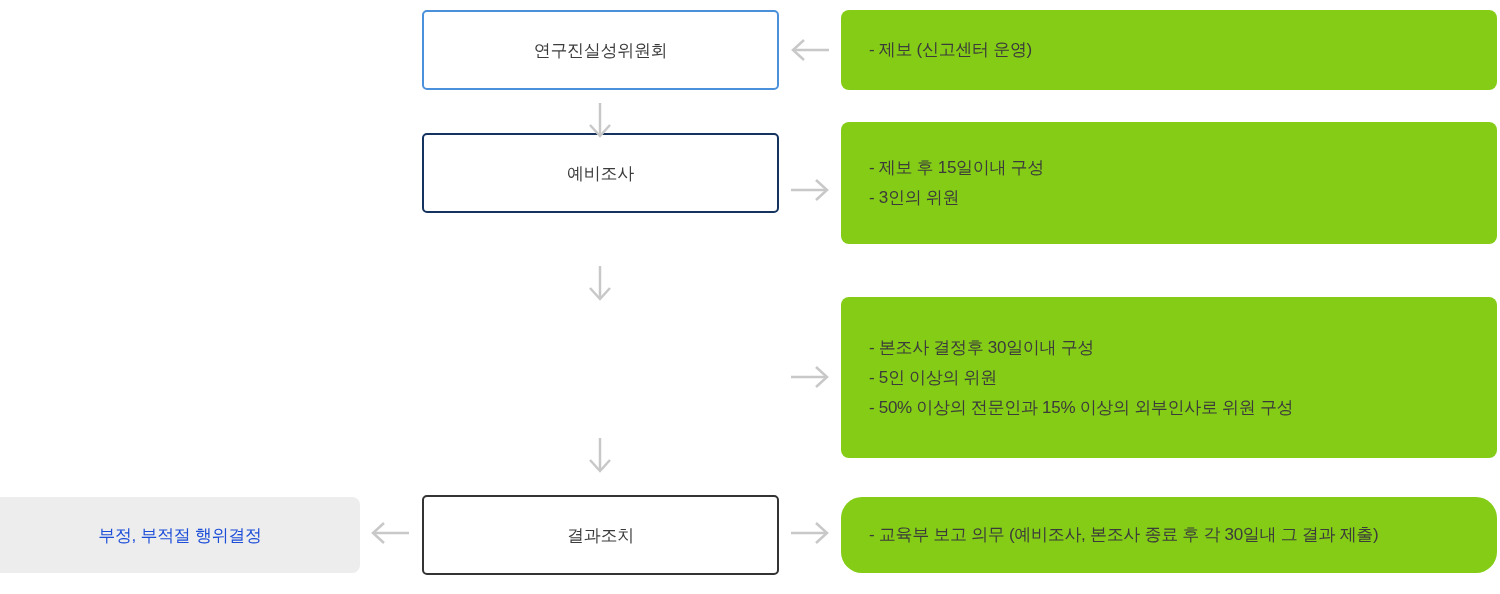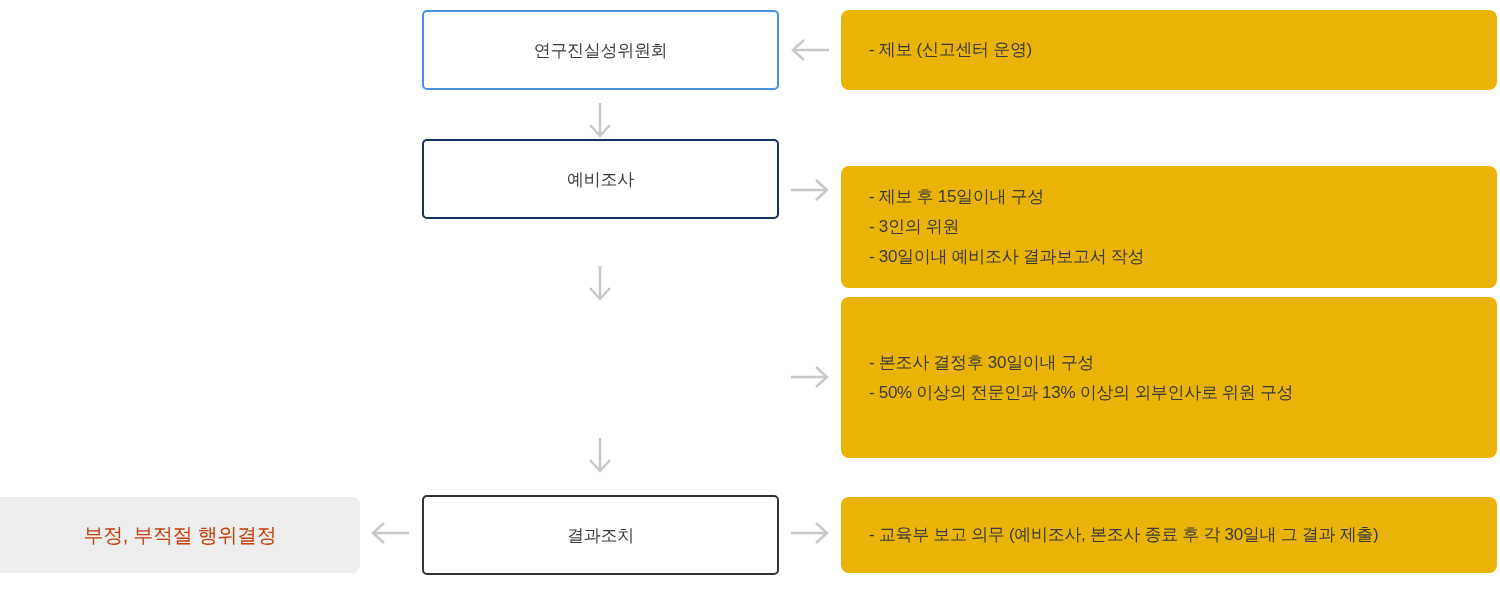--- a/index.html
+++ b/index.html
@@ -23,60 +23,60 @@
     border: 2px solid #333;
     border-radius: 5px;
     display: flex;
     align-items: center;
     justify-content: center;
     font-size: 17px;
     color: #3c3c3c;
     letter-spacing: -0.3px;
   }
   .step-1 { top: 10px;  border-color: #4a90da; }
-  .step-2 { top: 139px; border-color: #15335f; align-items: center; }
+  .step-2 { top: 133px; border-color: #15335f; align-items: center; }
   .step-3 { top: 337px; border-color: #1a6ec0; }
   .step-4 { top: 495px; border-color: #333333; text-align: right; }
 
   
   .note {
     position: absolute;
     left: 841px;
     width: 656px;
     box-sizing: border-box;
-    background: #eab308;
+    background: #84cc16;
     border-radius: 8px;
     display: flex;
     flex-direction: column;
     justify-content: center;
     padding-left: 28px;
     font-size: 17px;
     color: #3b3b3b;
     letter-spacing: -0.3px;
   }
   .note .line { line-height: 30px; }
   .note-1 { top: 10px;  height: 80px; }
-  .note-2 { top: 122px; height: 122px; margin-top: 44px; }
+  .note-2 { top: 122px; height: 122px; }
   .note-3 { top: 297px; height: 161px; }
-  .note-4 { top: 497px; height: 76px; }
+  .note-4 { top: 497px; height: 76px; border-radius: 21px; }
 
   
   .result-box {
     position: absolute;
     left: 0;
     top: 497px;
     width: 360px;
     height: 76px;
     background: #ededed;
     border-radius: 0 8px 8px 0;
     display: flex;
     align-items: center;
     justify-content: center;
-    font-size: 20px;
-    color: #c2410c;
+    font-size: 17px;
+    color: #1d4ed8;
     letter-spacing: -0.3px;
   }
 
   
   .arrow { position: absolute; }
   .arrow svg { display: block; }
   .down-1 { left: 588px; top: 103px; }
   .down-2 { left: 588px; top: 266px; }
   .down-3 { left: 588px; top: 438px; }
   .h-note-1      { left: 790px; top: 38px;  }
@@ -149,25 +149,25 @@
         <polyline points="26,2 37,12 26,22"></polyline>
     </svg>
   </div>
 
   <div class="note note-1">
     <div class="line">- 제보 (신고센터 운영)</div>
   </div>
   <div class="note note-2">
     <div class="line">- 제보 후 15일이내 구성</div>
     <div class="line">- 3인의 위원</div>
-    <div class="line">- 30일이내 예비조사 결과보고서 작성</div>
   </div>
   <div class="note note-3">
     <div class="line">- 본조사 결정후 30일이내 구성</div>
-    <div class="line">- 50% 이상의 전문인과 13% 이상의 외부인사로 위원 구성</div>
+    <div class="line">- 5인 이상의 위원</div>
+    <div class="line">- 50% 이상의 전문인과 15% 이상의 외부인사로 위원 구성</div>
   </div>
   <div class="note note-4">
     <div class="line">- 교육부 보고 의무 (예비조사, 본조사 종료 후 각 30일내 그 결과 제출)</div>
   </div>
 
   <div class="result-box">
     <span>부정, 부적절 행위결정</span>
   </div>
 
 </div>

